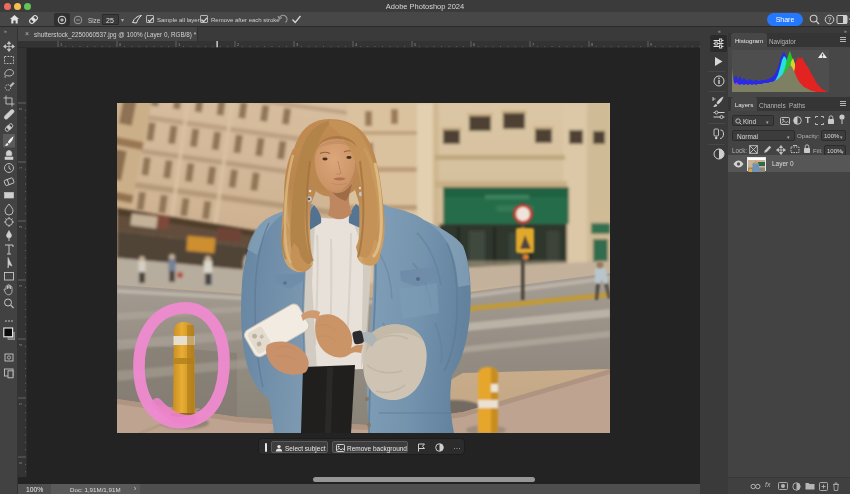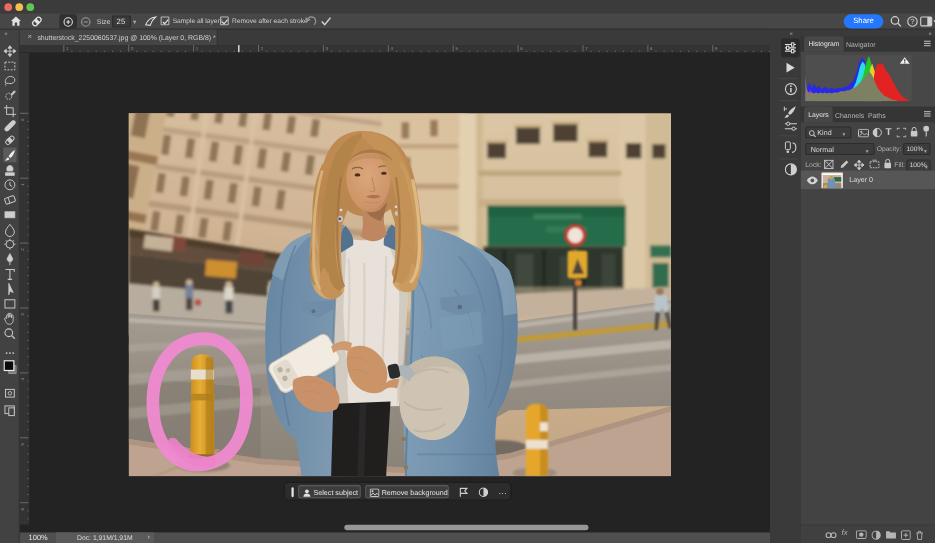--- a/index.html
+++ b/index.html
@@ -10,20 +10,21 @@
   .txt { color:#cfcfcf; }
 </style>
 </head>
 <body>
 <div id="app">
 
   <div class="abs" style="left:0;top:0;width:850px;height:12px;background:#3b3b3b;">
     <div class="abs" style="left:4px;top:2.5px;width:7px;height:7px;border-radius:50%;background:#ed6a5f;"></div>
     <div class="abs" style="left:14px;top:2.5px;width:7px;height:7px;border-radius:50%;background:#f5bf4f;"></div>
     <div class="abs" style="left:24px;top:2.5px;width:7px;height:7px;border-radius:50%;background:#61c554;"></div>
+    <div class="abs" style="left:0;top:2px;width:850px;text-align:center;font-size:7.5px;color:#d6d6d6;">Adobe Photoshop 2024</div>
   </div>
 
   <div class="abs" id="optbar" style="left:0;top:12px;width:850px;height:15px;background:#474747;border-bottom:1px solid #2b2b2b;">
 
     <svg class="abs" style="left:9px;top:2px" width="11" height="11" viewBox="0 0 11 11">
       <path d="M5.5 1 L10 5 H8.7 V9.5 H6.6 V6.5 H4.4 V9.5 H2.3 V5 H1 Z" fill="#e2e2e2"></path>
     </svg>
 
     <svg class="abs" style="left:28px;top:2px" width="11" height="11" viewBox="0 0 11 11">
       <g transform="rotate(45 5.5 5.5)">

